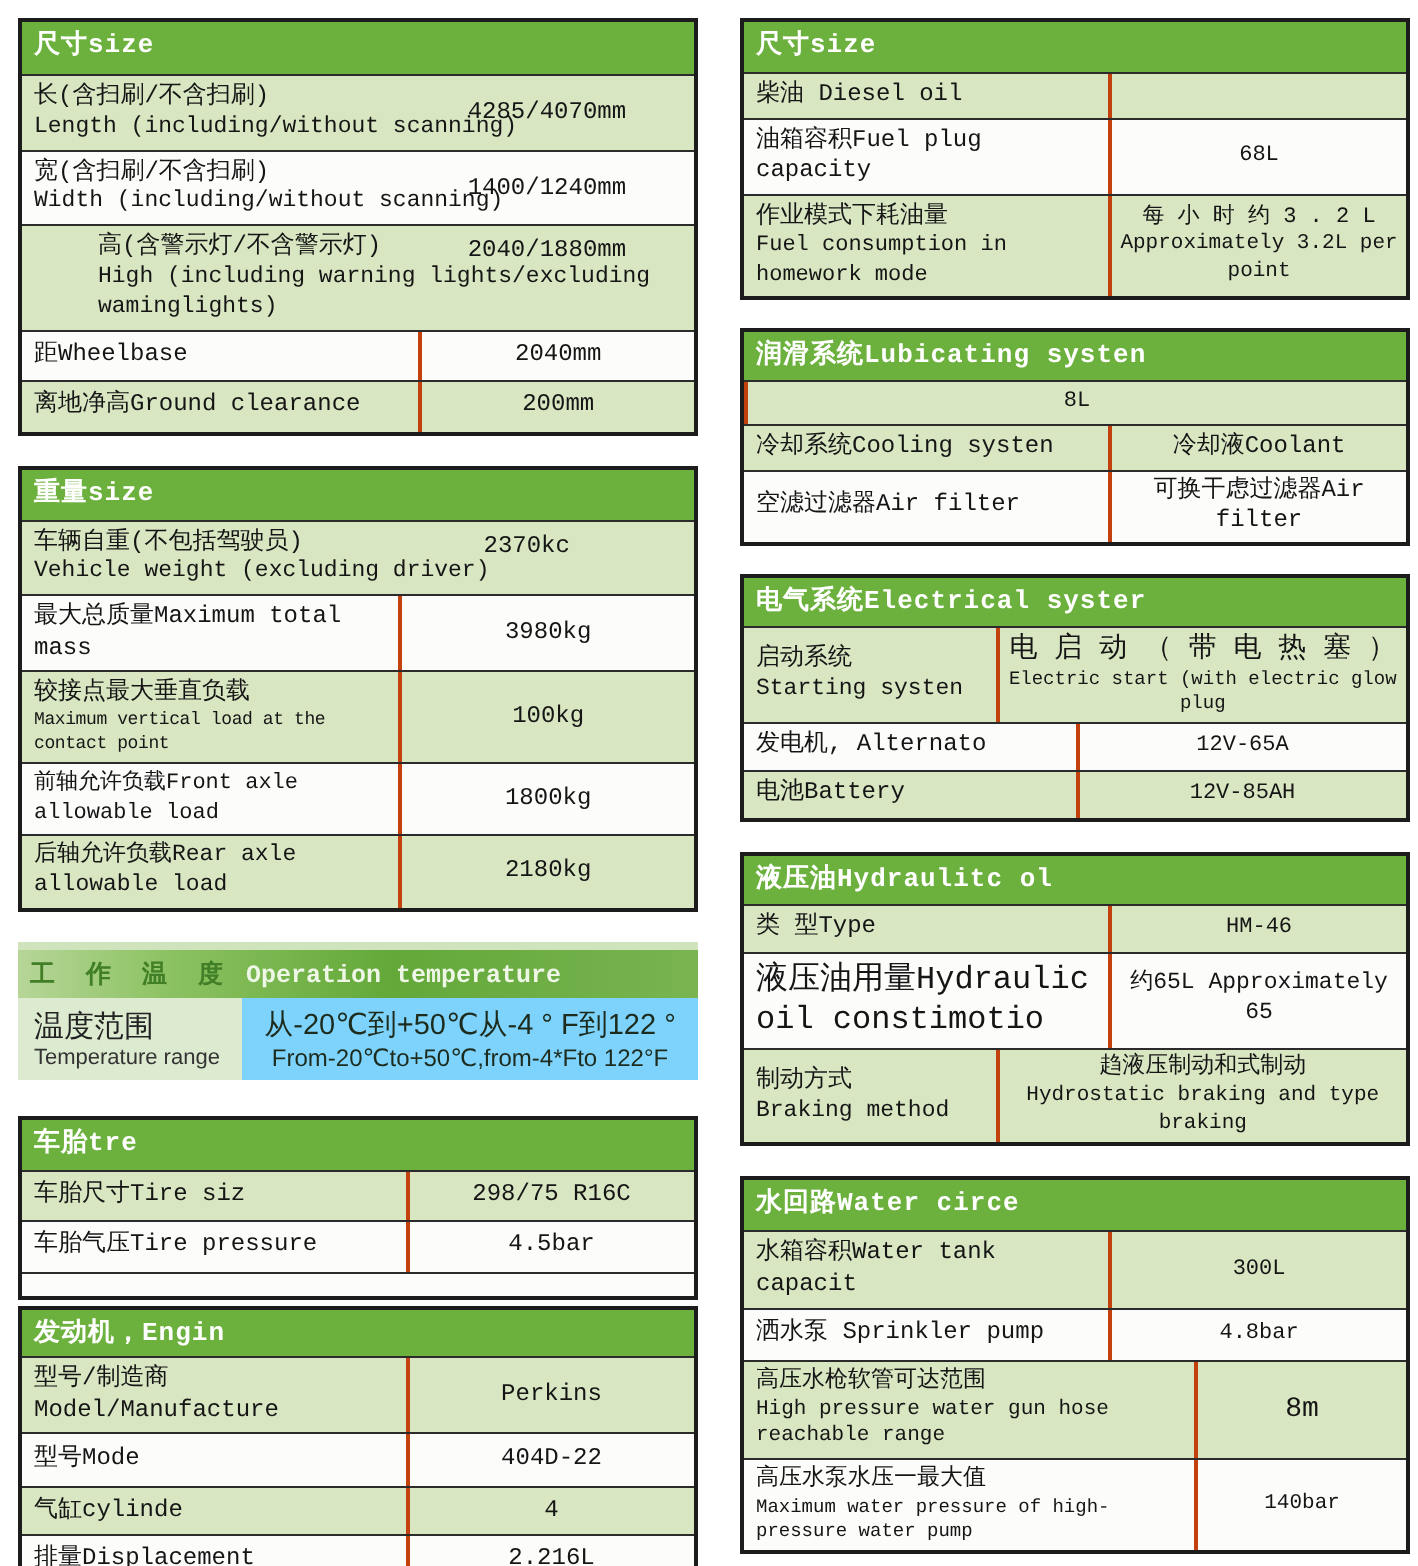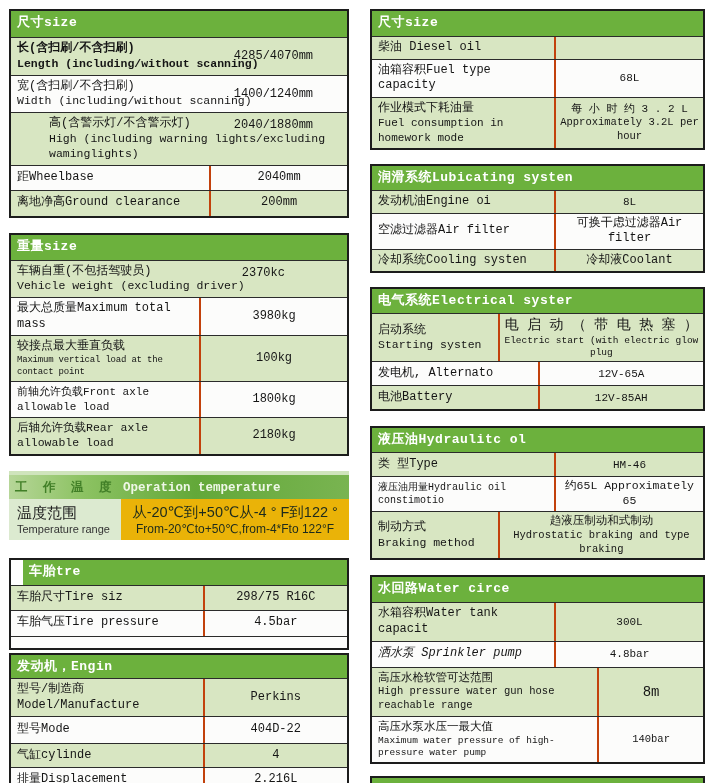--- a/index.html
+++ b/index.html
@@ -24,37 +24,37 @@
            justify-content:center;text-align:center;font-size:12px;line-height:1.3;padding:2px 3px;box-sizing:border-box;}
   .abs-value{position:absolute;top:50%;transform:translateY(-50%);text-align:center;font-size:12px;}
   .abs-value.vtop{top:5px;transform:none;}
 
   
   .temp-table{box-sizing:border-box;}
   .temp-head{background:linear-gradient(90deg,#b6d698 0%,#8cc262 22%,#63a839 55%,#79b451 100%);
              font-size:12.5px;padding:4px 6px 3px 6px;color:#eef7e6;font-weight:bold;
              border-top:4px solid #cfe4bc;}
   .temp-head .zh{color:#417f27;letter-spacing:4px;}
-  .temp-body{display:flex;background:#eab308;font-family:"Liberation Sans","DejaVu Sans",sans-serif;}
+  .temp-body{display:flex;background:#7dd3fc;font-family:"Liberation Sans","DejaVu Sans",sans-serif;}
   .temp-label{width:112px;flex:0 0 112px;background:#dcead0;padding:5px 4px 5px 8px;box-sizing:border-box;}
   .temp-label .zh{font-size:15px;color:#222;}
   .temp-label .en{font-size:11px;color:#333;}
   .temp-value{flex:1;padding:4px 4px;text-align:center;color:#1d2b1d;}
   .temp-value .zh{font-size:14.5px;}
   .temp-value .en{font-size:12px;}
 </style>
 </head>
 <body>
 
 <div class="page">
   <div class="col col-left" id="col-left">
       <div class="spec-table" style="margin-bottom: 15px;">
         <div class="t-head" style="min-height: 17px;">尺寸size</div>
         <div class="t-row g" style="min-height: 32px;">
-          <div class="t-label" style="width: 100%; font-weight: bold;">
+          <div class="t-label" style="width: 100%;">
             <div class="l1">长(含扫刷/不含扫刷)</div>
             <div class="l2">Length  (including/without  scanning)</div>
           </div>
           <div class="abs-value" style="left: 58%; right: 6px;">4285/4070mm</div>
         </div>
         <div class="t-row w" style="min-height: 36px;">
           <div class="t-label" style="width: 100%;">
             <div class="l1">宽(含扫刷/不含扫刷)</div>
             <div class="l2">Width  (including/without  scanning)</div>
           </div>
@@ -134,21 +134,21 @@
             <div class="zh">温度范围</div>
             <div class="en">Temperature range</div>
           </div>
           <div class="temp-value">
             <div class="zh">从-20℃到+50℃从-4 ° F到122 °</div>
             <div class="en">From-20℃to+50℃,from-4*Fto 122°F</div>
           </div>
         </div>
       </div>
       <div class="spec-table" style="margin-bottom: 3px;">
-        <div class="t-head" style="min-height: 16px; margin-left: 12px;">车胎tre</div>
+        <div class="t-head" style="min-height: 16px;">车胎tre</div>
         <div class="t-row g" style="min-height: 25px;">
           <div class="t-label" style="width: 57%;">
             <div class="l1">车胎尺寸Tire  siz</div>
           </div>
           <div class="t-value">
             <div class="v1">298/75  R16C</div>
           </div>
         </div>
         <div class="t-row w" style="min-height: 26px;">
           <div class="t-label" style="width: 57%;">
@@ -202,61 +202,58 @@
         <div class="t-row g" style="min-height: 22px;">
           <div class="t-label" style="width: 55%;">
             <div class="l1">柴油 Diesel oil</div>
           </div>
           <div class="t-value">
             <div class="v1"></div>
           </div>
         </div>
         <div class="t-row w" style="min-height: 25px;">
           <div class="t-label" style="width: 55%;">
-            <div class="l1">油箱容积Fuel type capacity</div>
+            <div class="l1">油箱容积Fuel plug capacity</div>
           </div>
           <div class="t-value">
             <div class="v1" style="font-size: 11px;">68L</div>
           </div>
         </div>
         <div class="t-row g" style="min-height: 33px;">
           <div class="t-label" style="width: 55%;">
             <div class="l1">作业模式下耗油量</div>
             <div class="l2" style="font-size: 11px;">Fuel consumption  in homework mode</div>
           </div>
           <div class="t-value">
             <div class="v1" style="font-size: 11px;">每 小 时 约 3 . 2 L</div>
-            <div class="v2" style="font-size: 10.5px;">Approximately 3.2L per hour</div>
+            <div class="v2" style="font-size: 10.5px;">Approximately 3.2L per point</div>
           </div>
         </div>
       </div>
       <div class="spec-table" style="margin-bottom: 14px;">
         <div class="t-head" style="min-height: 15px;">润滑系统Lubicating systen</div>
         <div class="t-row g" style="min-height: 22px;">
-          <div class="t-label" style="width: 55%;">
-            <div class="l1">发动机油Engine oi</div>
-          </div>
           <div class="t-value">
             <div class="v1" style="font-size: 11px;">8L</div>
           </div>
         </div>
+        <div class="t-row g" style="min-height: 22px;">
+          <div class="t-label" style="width: 55%;">
+            <div class="l1">冷却系统Cooling systen</div>
+          </div>
+          <div class="t-value">
+            <div class="v1">冷却液Coolant</div>
+          </div>
+        </div>
         <div class="t-row w" style="min-height: 22px;">
           <div class="t-label" style="width: 55%;">
             <div class="l1">空滤过滤器Air filter</div>
           </div>
           <div class="t-value">
             <div class="v1">可换干虑过滤器Air filter</div>
-          </div>
-        </div>
-        <div class="t-row g" style="min-height: 22px;">
-          <div class="t-label" style="width: 55%;">
-            <div class="l1">冷却系统Cooling systen</div>
-          </div>
-          <div class="t-value">
-            <div class="v1">冷却液Coolant</div>
           </div>
         </div>
       </div>
       <div class="spec-table" style="margin-bottom: 15px;">
         <div class="t-head" style="min-height: 15px;">电气系统Electrical syster</div>
         <div class="t-row g" style="min-height: 34px;">
           <div class="t-label" style="width: 38%;">
             <div class="l1">启动系统</div>
             <div class="l2">Starting systen</div>
           </div>
@@ -287,21 +284,21 @@
         <div class="t-row g" style="min-height: 24px;">
           <div class="t-label" style="width: 55%;">
             <div class="l1">类 型Type</div>
           </div>
           <div class="t-value">
             <div class="v1" style="font-size: 11px;">HM-46</div>
           </div>
         </div>
         <div class="t-row w" style="min-height: 24px;">
           <div class="t-label" style="width: 55%;">
-            <div class="l1" style="font-size: 10px;">液压油用量Hydraulic oil constimotio</div>
+            <div class="l1" style="font-size: 16px;">液压油用量Hydraulic oil constimotio</div>
           </div>
           <div class="t-value">
             <div class="v1" style="font-size: 11.5px;">约65L Approximately 65</div>
           </div>
         </div>
         <div class="t-row g" style="min-height: 33px;">
           <div class="t-label" style="width: 38%;">
             <div class="l1">制动方式</div>
             <div class="l2">Braking method</div>
           </div>
@@ -315,21 +312,21 @@
         <div class="t-head" style="min-height: 16px;">水回路Water circe</div>
         <div class="t-row g" style="min-height: 26px;">
           <div class="t-label" style="width: 55%;">
             <div class="l1">水箱容积Water tank capacit</div>
           </div>
           <div class="t-value">
             <div class="v1" style="font-size: 11px;">300L</div>
           </div>
         </div>
         <div class="t-row w" style="min-height: 26px;">
-          <div class="t-label" style="width: 55%; font-style: italic;">
+          <div class="t-label" style="width: 55%;">
             <div class="l1">洒水泵 Sprinkler pump</div>
           </div>
           <div class="t-value">
             <div class="v1" style="font-size: 11px;">4.8bar</div>
           </div>
         </div>
         <div class="t-row g" style="min-height: 32px;">
           <div class="t-label" style="width: 68%;">
             <div class="l1" style="font-size: 11.5px;">高压水枪软管可达范围</div>
             <div class="l2" style="font-size: 10.5px;">High pressure water gun hose reachable range</div>

